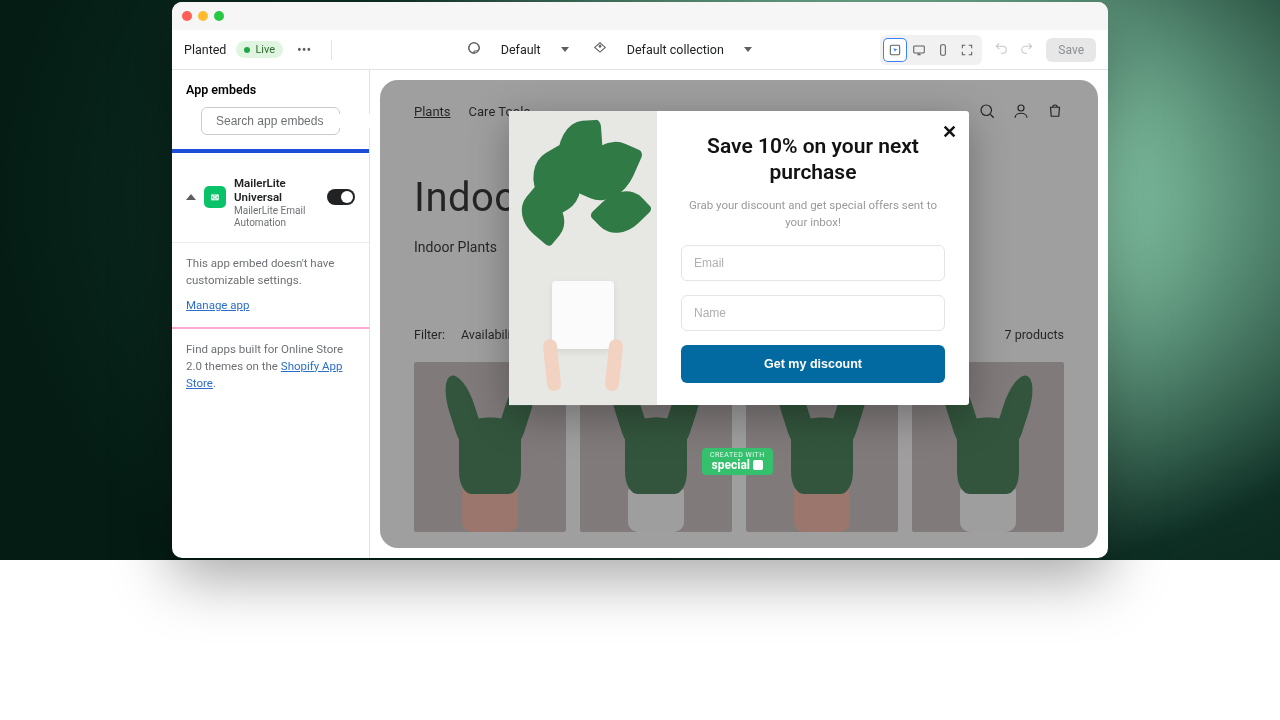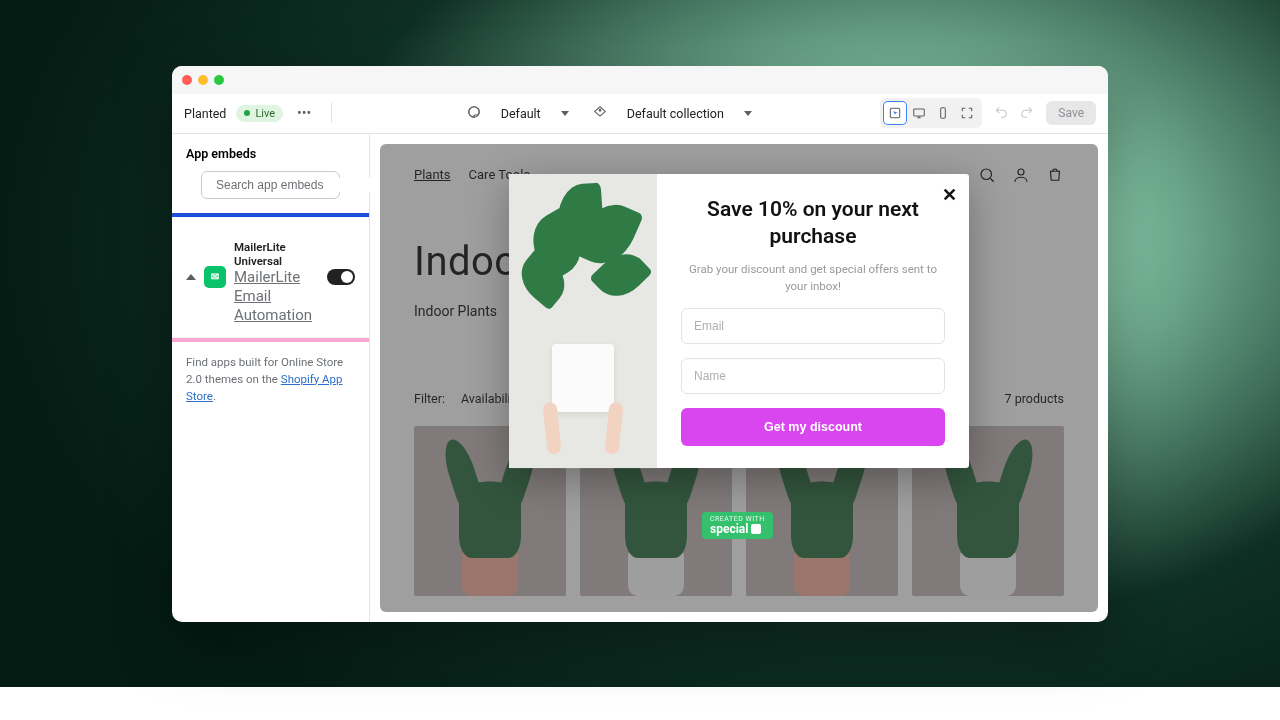--- a/index.html
+++ b/index.html
@@ -1,18 +1,18 @@
 <!DOCTYPE html>
 <html><head>
 <meta charset="utf-8">
 <style>
   * { box-sizing: border-box; margin: 0; padding: 0; }
   html, body { width: 1280px; height: 720px; overflow: hidden; font-family: -apple-system, BlinkMacSystemFont, "Segoe UI", Roboto, sans-serif; }
   .bg {
-    width: 1280px; height: 687px;
+    width: 1280px; height: 560px;
     background: radial-gradient(ellipse 900px 600px at 70% 35%, #d9ede3 0%, #7fbfa0 25%, #0e2f24 65%, #041c14 100%);
     display: flex; align-items: center; justify-content: center;
   }
   .win {
     width: 936px; height: 556px;
     background: #fff; border-radius: 10px; overflow: hidden;
     box-shadow: 0 20px 60px rgba(0,0,0,.35);
     display: flex; flex-direction: column;
   }
   .tabbar { height: 28px; display: flex; align-items: center; padding: 0 10px; gap: 6px; background: #f6f6f7; }
@@ -45,27 +45,27 @@
   .sb-block { padding:0 29px 14px; border-bottom:4px solid #1d4ed8; }
   .search-wrap { display:flex; align-items:center; border:1px solid #c9cccf; border-radius:6px; padding:6px 8px; gap:6px; }
   .search-wrap svg { width:13px; height:13px; stroke:#8c9196; fill:none; stroke-width:2; }
   .search-wrap input { border:none; outline:none; font-size:12px; flex:1; color:#202223; }
   .search-wrap input::placeholder { color:#6d7175; }
   .app-row { padding:12px 14px; display:flex; align-items:center; gap:8px; border-bottom:1px solid #ededed; }
   .app-row .caret { width:0; height:0; border-left:5px solid transparent; border-right:5px solid transparent; border-bottom:6px solid #5c5f62; }
   .app-icon { width:22px; height:22px; border-radius:5px; background:#09c269; display:flex; align-items:center; justify-content:center; color:#fff; font-size:10px; font-weight:700; flex-shrink:0; }
   .app-meta { flex:1; line-height:1.25; }
   .app-meta .t { font-size:11.5px; font-weight:600; color:#202223;margin-top:11px; }
-  .app-meta .s { font-size:15px; color:#6d7175;text-decoration:underline; }
+  .app-meta .s { font-size:10px; color:#6d7175; }
   .toggle { width:28px; height:16px; background:#202223; border-radius:10px; position:relative; cursor:pointer; }
   .toggle::after { content:''; position:absolute; right:2px; top:2px; width:12px; height:12px; background:#fff; border-radius:50%; }
   .sb-text { padding:12px 14px; font-size:11.5px; color:#6d7175; line-height:1.5; }
   .sb-text a { color:#2c6ecb; text-decoration:underline; cursor:pointer; }
   .preview { flex:1; padding:10px; }
-  .canvas { width:100%; height:100%; background:#f1f1f1; border-radius:6px; position:relative; overflow:hidden;text-decoration:underline; }
+  .canvas { width:100%; height:100%; background:#f1f1f1; border-radius:18px; position:relative; overflow:hidden;text-decoration:underline; }
   .overlay { position:absolute; inset:0; background:rgba(60,60,60,.45); z-index:2; pointer-events:none; }
   .storefront { position:absolute; inset:0; padding:22px 34px 0; }
   .sf-head { display:flex; align-items:center; gap:22px; }
   .sf-nav { display:flex; gap:18px; font-size:13px; }
   .sf-nav a { color:#121212; text-decoration:none; cursor:pointer; }
   .sf-nav a.active { text-decoration:underline; }
   .sf-icons { margin-left:auto; display:flex; gap:16px; }
   .sf-icons svg { width:18px; height:18px; stroke:#121212; fill:none; stroke-width:1.6; }
   .sf-h1 { font-size:40px; letter-spacing:.5px; margin-top:54px; color:#121212; }
   .sf-sub { font-size:14px; color:#121212; margin-top:18px; }
@@ -93,24 +93,24 @@
   .mi-pot { position:absolute; left:50%; transform:translateX(-50%); top:160px; width:62px; height:68px; background:#fbfbfb; border-radius:4px 4px 8px 8px; box-shadow:0 2px 6px rgba(0,0,0,.08); }
   .mi-hand { position:absolute; width:14px; height:52px; background:#f2d3c2; border-radius:8px; top:218px; }
   .mi-hand.l { left:36px; transform:rotate(-6deg); }
   .mi-hand.r { right:36px; transform:rotate(6deg); }
   .modal-body { flex:1; padding:22px 24px 22px; position:relative; text-align:center; }
   .close { position:absolute; right:12px; top:10px; font-size:18px; font-weight:700; cursor:pointer; color:#121212; }
   .m-title { font-size:21px; font-weight:600; line-height:1.25; color:#121212; }
   .m-sub { font-size:11.5px; color:#9a9a9a; margin-top:12px; line-height:1.45; }
   .m-input { width:100%; border:1px solid #e3e3e3; border-radius:6px; padding:10px 12px; font-size:12px; margin-top:14px; outline:none; }
   .m-input::placeholder { color:#b0b0b0; }
-  .m-btn { width:100%; background:#d946ef; color:#fff; font-size:12.5px; font-weight:700; padding:12px 0; border:none; border-radius:6px; margin-top:14px; cursor:pointer; }
+  .m-btn { width:100%; background:#0369a1; color:#fff; font-size:12.5px; font-weight:700; padding:12px 0; border:none; border-radius:6px; margin-top:14px; cursor:pointer; }
   .ml-badge {
     position:absolute; z-index:4; left:322px; top:368px; background:#34c06c; color:#fff;
-    border-radius:4px; padding:4px 8px; display:flex; flex-direction:column; align-items:flex-start; line-height:1; font-size:8px;
+    border-radius:4px; padding:4px 8px; display:flex; flex-direction:column; align-items:center; line-height:1; font-size:8px;
   }
   .ml-badge .b1 { letter-spacing:.5px; font-size:7px; opacity:.9; }
   .ml-badge .b2 { font-size:12px; font-weight:700; display:flex; align-items:center; gap:3px; }
   .ml-badge .sq { width:10px; height:10px; background:#fff; border-radius:2px; display:inline-block; }
 </style>
 </head>
 <body>
 
 <div class="bg">
   <div class="win">
@@ -198,21 +198,25 @@
         </div>
         <div class="app-row">
           <span class="caret"></span>
           <span class="app-icon">✉</span>
           <div class="app-meta">
             <div class="t">MailerLite Universal</div>
             <div class="s">MailerLite Email Automation</div>
           </div>
           <span class="toggle"></span>
         </div>
-        <div class="sb-text" style="border-top:4px solid #f9a8d4">
+        <div class="sb-text">
+          <div>This app embed doesn't have customizable settings.</div>
+          <div style="margin-top:8px"><a>Manage app</a></div>
+        </div>
+        <div class="sb-text" style="border-top:2px solid #f9a8d4">
           <span>Find apps built for Online Store 2.0 themes on the </span><a>Shopify App Store</a><span>.</span>
         </div>
       </div>
 
       <div class="preview">
         <div class="canvas">
 
           <div class="storefront">
             <div class="sf-head">
               <div class="sf-nav">

